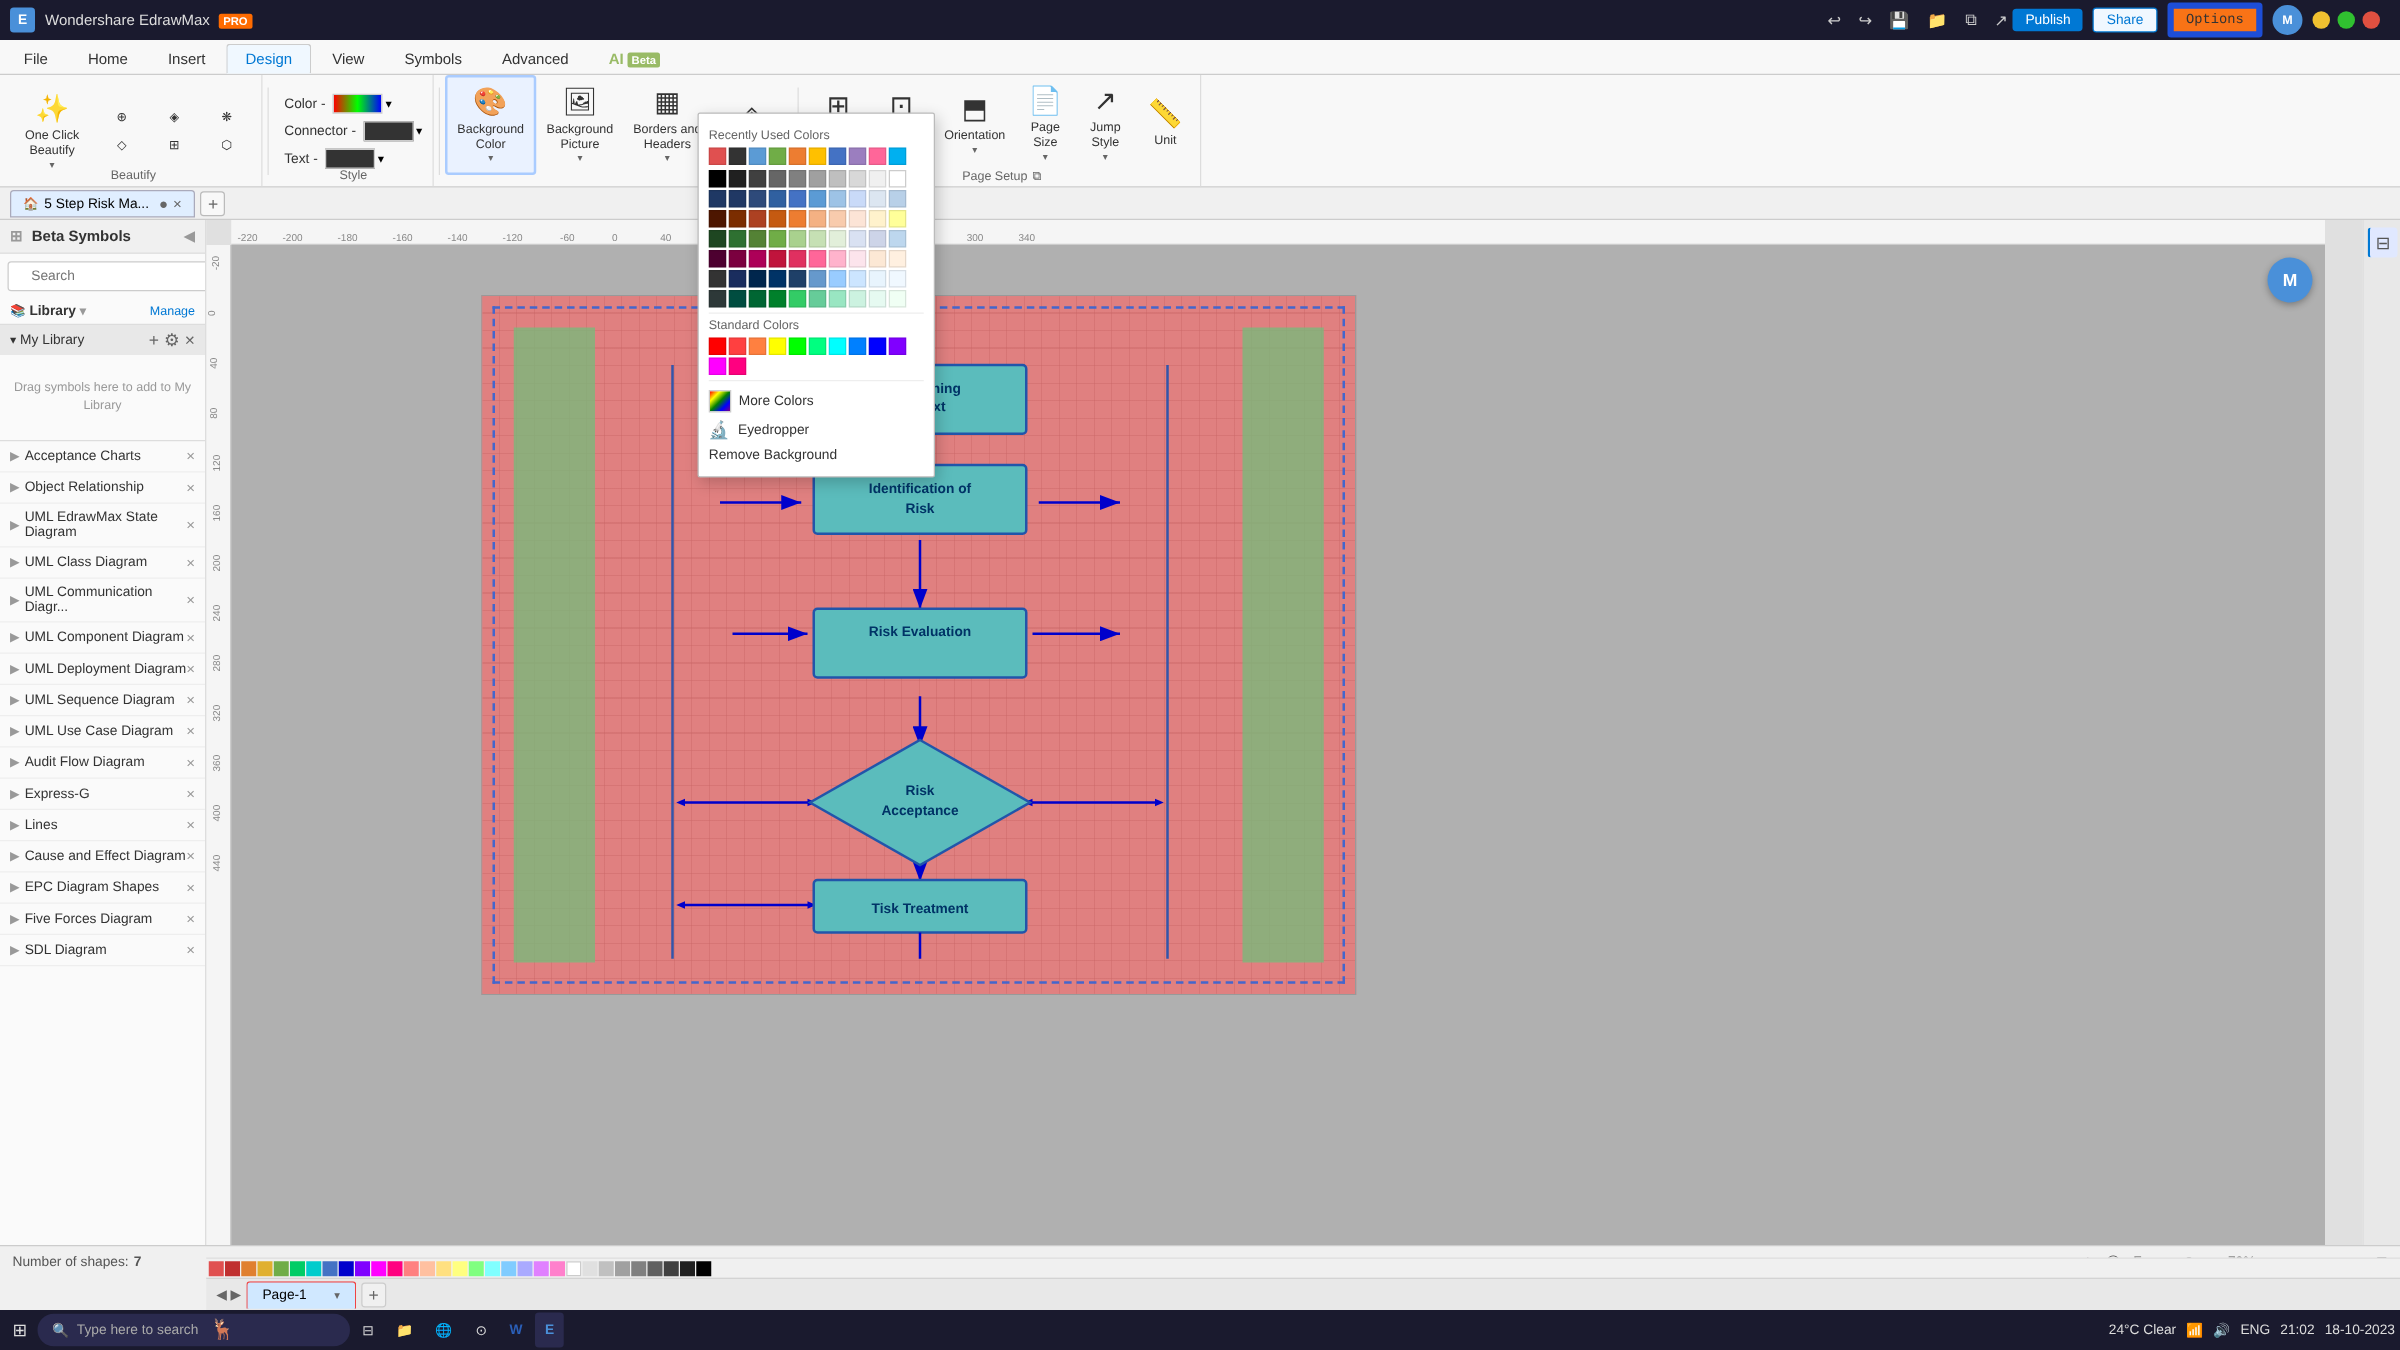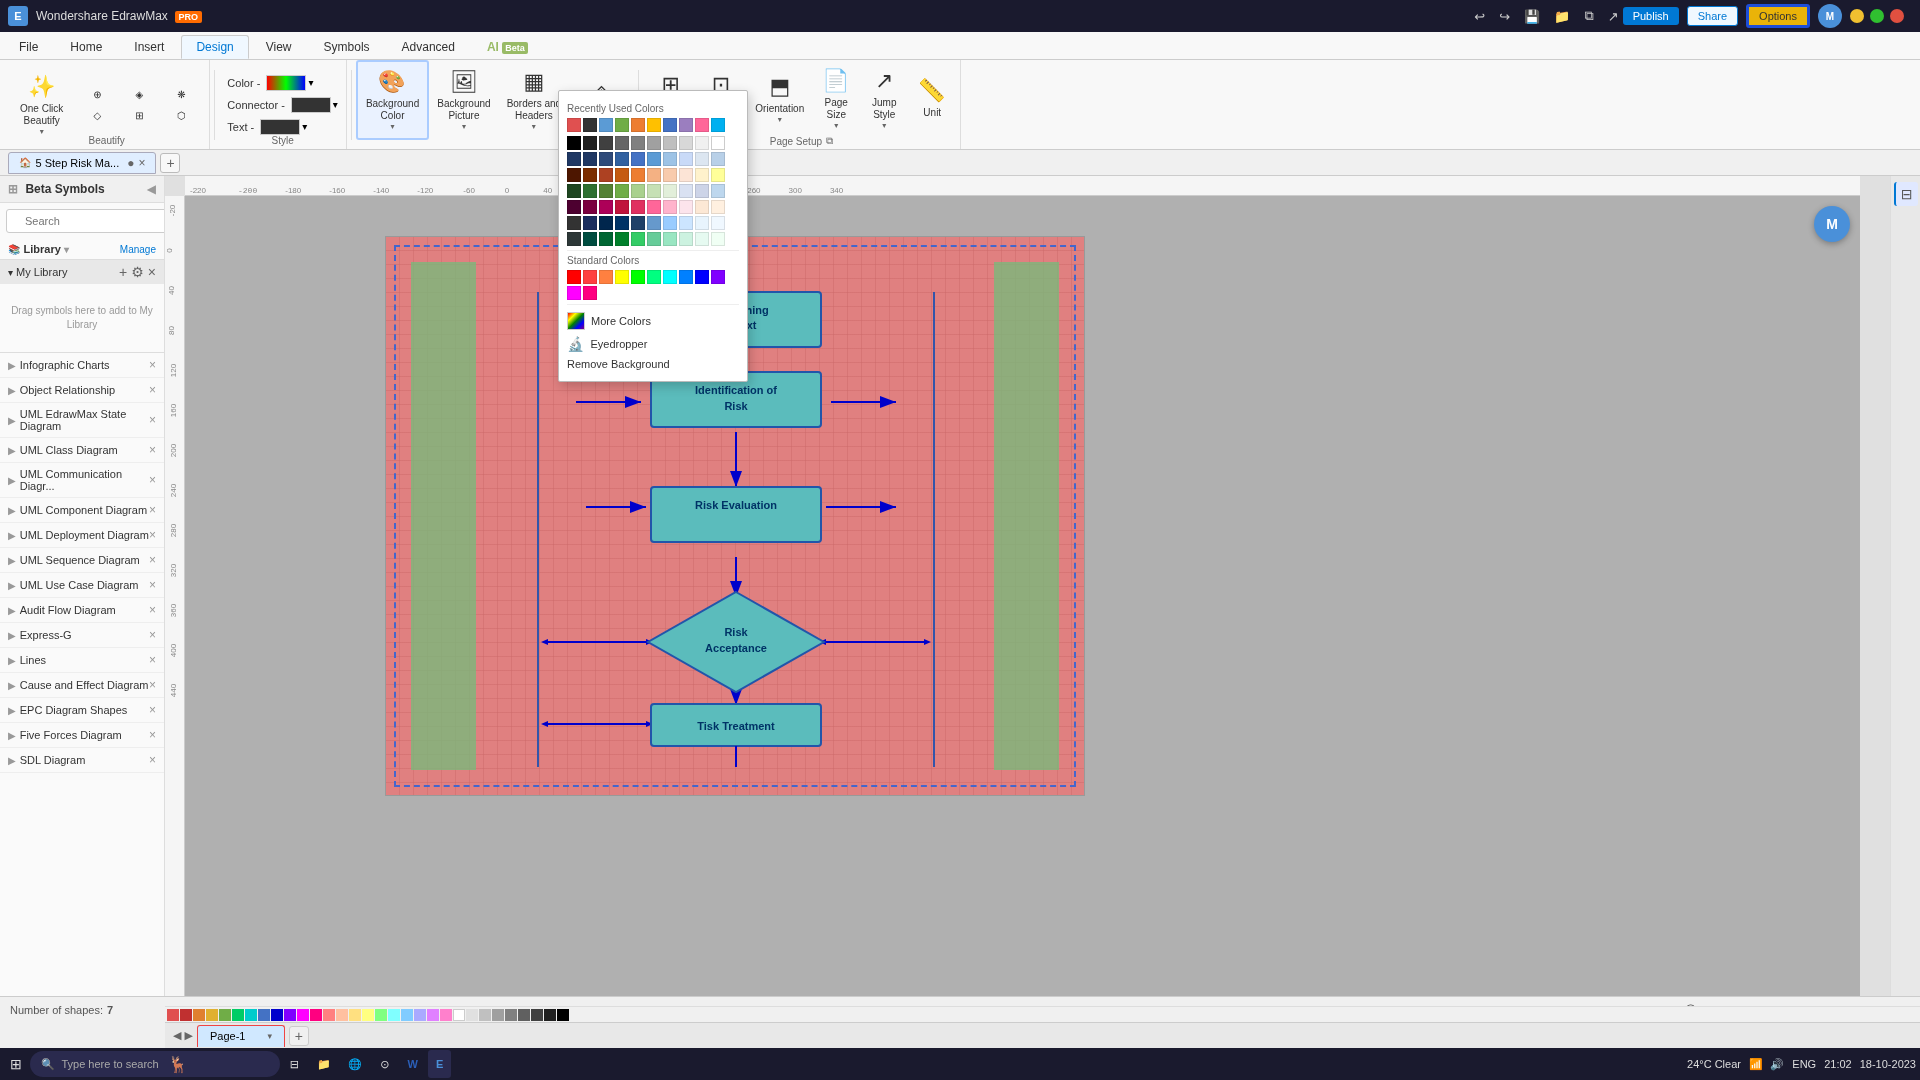--- a/index.html
+++ b/index.html
@@ -428,21 +428,21 @@
     <span class="icon-btn-sm" title="Undo">↩</span>
     <span class="icon-btn-sm" title="Redo">↪</span>
     <span class="icon-btn-sm" title="Save">💾</span>
     <span class="icon-btn-sm">📁</span>
     <span class="icon-btn-sm">⧉</span>
     <span class="icon-btn-sm">↗</span>
   </div>
   <div class="title-bar-right">
     <div class="title-right-btn">Publish</div>
     <div class="title-right-btn share">Share</div>
-    <div class="title-right-btn" style="background:#eab308;color:#333;border:3px solid #1d4ed8;">Options</div>
+    <div class="title-right-btn" style="background:#f97316;color:#333;border:5px solid #1d4ed8;font-family:Liberation Mono, monospace;">Options</div>
     <div class="user-avatar">M</div>
     <div class="window-controls">
       <span class="wc-min"></span>
       <span class="wc-max"></span>
       <span class="wc-close"></span>
     </div>
   </div>
 </div>
 
 <div id="tab-row">
@@ -617,21 +617,21 @@
     <div id="drag-area">
       <span>Drag symbols
 here to add to
 My Library</span>
     </div>
 
     <div style="overflow-y:auto;flex:1;">
       <div class="sidebar-item">
         <div class="sidebar-item-left">
           <span class="arrow">▶</span>
-          <span>Infographic Charts</span>
+          <span>Acceptance Charts</span>
         </div>
         <span class="close-x">×</span>
       </div>
       <div class="sidebar-item">
         <div class="sidebar-item-left">
           <span class="arrow">▶</span>
           <span>Object Relationship</span>
         </div>
         <span class="close-x">×</span>
       </div>
@@ -733,21 +733,21 @@
         </div>
         <span class="close-x">×</span>
       </div>
     </div>
   </div>
 
   <div id="canvas-area" style="position:relative;">
 
     <div style="position:absolute;top:0;left:20px;right:30px;height:20px;background:#f5f5f5;border-bottom:1px solid #ccc;overflow:hidden;display:flex;align-items:flex-end;font-size:8px;color:#888;">
       <span style="margin-left:5px;">-220</span>
-      <span style="margin-left:32px;font-family:Liberation Mono, monospace;">-200</span>
+      <span style="margin-left:20px;">-200</span>
       <span style="margin-left:28px;">-180</span>
       <span style="margin-left:28px;">-160</span>
       <span style="margin-left:28px;">-140</span>
       <span style="margin-left:28px;">-120</span>
       <span style="margin-left:30px;">-60</span>
       <span style="margin-left:30px;">0</span>
       <span style="margin-left:34px;">40</span>
       <span style="margin-left:32px;">80</span>
       <span style="margin-left:30px;">120</span>
       <span style="margin-left:28px;">160</span>

